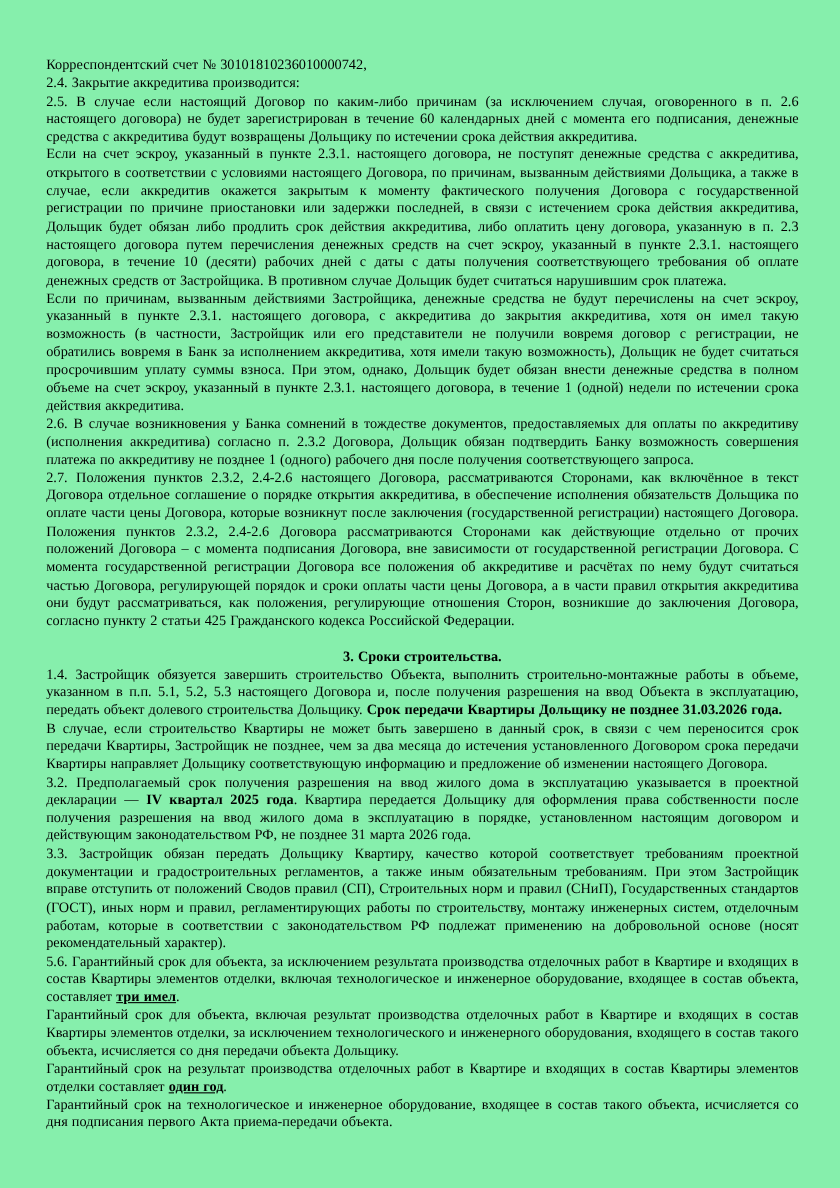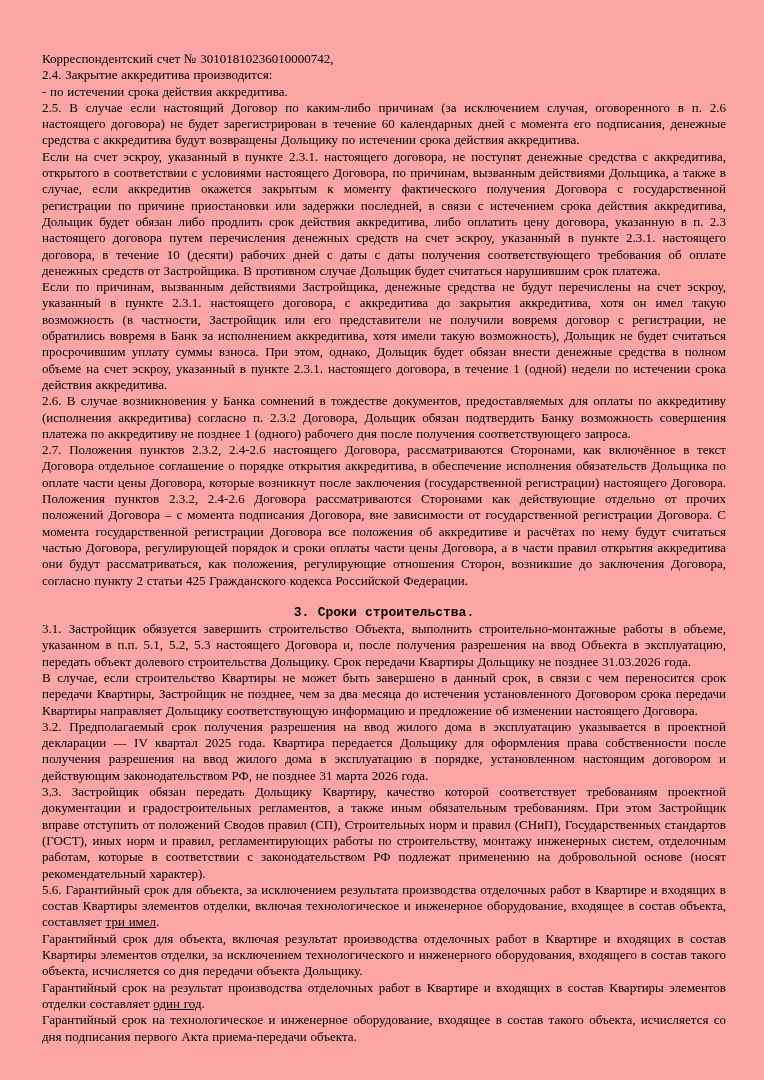--- a/index.html
+++ b/index.html
@@ -5,58 +5,56 @@
   html, body {
     margin: 0;
     padding: 0;
     background: #e8e8e8;
   }
   .page {
     position: relative;
     width: 764px;
     height: 1080px;
     margin: 0 auto;
-    background: #fca5a5;
+    background: #86efac;
     box-sizing: border-box;
     padding: 51px 38px 31px 42px;
     overflow: hidden;
     font-family: "Liberation Serif", "DejaVu Serif", serif;
     color: #000000;
   }
   .doc-body p.para {
     margin: 0;
     font-size: 13px;
     line-height: 16.3px;
     text-align: justify;
     word-spacing: 0.5px;
   }
   .doc-body p.heading {
     text-align: center;
     font-weight: bold;
     margin-top: 16px;
-    font-family: Liberation Mono, monospace;
   }
-  .doc-body span.b { font-weight: normal; }
+  .doc-body span.b { font-weight: bold; }
   .doc-body span.u { text-decoration: underline; }
 </style>
 </head>
 <body>
 
 <div class="page">
   <div class="doc-body">
       <p class="para"><span>Корреспондентский счет № 30101810236010000742,</span></p>
       <p class="para"><span>2.4. Закрытие аккредитива производится:</span></p>
-      <p class="para"><span>- по истечении срока действия аккредитива.</span></p>
       <p class="para"><span>2.5. В случае если настоящий Договор по каким-либо причинам (за исключением случая, оговоренного в п. 2.6 настоящего договора) не будет зарегистрирован в течение 60 календарных дней с момента его подписания, денежные средства с аккредитива будут возвращены Дольщику по истечении срока действия аккредитива.</span></p>
       <p class="para"><span>Если на счет эскроу, указанный в пункте 2.3.1. настоящего договора, не поступят денежные средства с аккредитива, открытого в соответствии с условиями настоящего Договора, по причинам, вызванным действиями Дольщика, а также в случае, если аккредитив окажется закрытым к моменту фактического получения Договора с государственной регистрации по причине приостановки или задержки последней, в связи с истечением срока действия аккредитива, Дольщик будет обязан либо продлить срок действия аккредитива, либо оплатить цену договора, указанную в п. 2.3 настоящего договора путем перечисления денежных средств на счет эскроу, указанный в пункте 2.3.1. настоящего договора, в течение 10 (десяти) рабочих дней с даты с даты получения соответствующего требования об оплате денежных средств от Застройщика. В противном случае Дольщик будет считаться нарушившим срок платежа.</span></p>
       <p class="para"><span>Если по причинам, вызванным действиями Застройщика, денежные средства не будут перечислены на счет эскроу, указанный в пункте 2.3.1. настоящего договора, с аккредитива до закрытия аккредитива, хотя он имел такую возможность (в частности, Застройщик или его представители не получили вовремя договор с регистрации, не обратились вовремя в Банк за исполнением аккредитива, хотя имели такую возможность), Дольщик не будет считаться просрочившим уплату суммы взноса. При этом, однако, Дольщик будет обязан внести денежные средства в полном объеме на счет эскроу, указанный в пункте 2.3.1. настоящего договора, в течение 1 (одной) недели по истечении срока действия аккредитива.</span></p>
       <p class="para"><span>2.6. В случае возникновения у Банка сомнений в тождестве документов, предоставляемых для оплаты по аккредитиву (исполнения аккредитива) согласно п. 2.3.2 Договора, Дольщик обязан подтвердить Банку возможность совершения платежа по аккредитиву не позднее 1 (одного) рабочего дня после получения соответствующего запроса.</span></p>
       <p class="para"><span>2.7. Положения пунктов 2.3.2, 2.4-2.6 настоящего Договора, рассматриваются Сторонами, как включённое в текст Договора отдельное соглашение о порядке открытия аккредитива, в обеспечение исполнения обязательств Дольщика по оплате части цены Договора, которые возникнут после заключения (государственной регистрации) настоящего Договора. Положения пунктов 2.3.2, 2.4-2.6 Договора рассматриваются Сторонами как действующие отдельно от прочих положений Договора – с момента подписания Договора, вне зависимости от государственной регистрации Договора. С момента государственной регистрации Договора все положения об аккредитиве и расчётах по нему будут считаться частью Договора, регулирующей порядок и сроки оплаты части цены Договора, а в части правил открытия аккредитива они будут рассматриваться, как положения, регулирующие отношения Сторон, возникшие до заключения Договора, согласно пункту 2 статьи 425 Гражданского кодекса Российской Федерации.</span></p>
       <p class="para heading"><span>3. Сроки строительства.</span></p>
-      <p class="para"><span>3.1. Застройщик обязуется завершить строительство Объекта, выполнить строительно-монтажные работы в объеме, указанном в п.п. 5.1, 5.2, 5.3 настоящего Договора и, после получения разрешения на ввод Объекта в эксплуатацию, передать объект долевого строительства Дольщику. </span><span class="b">Срок передачи Квартиры Дольщику не позднее 31.03.2026 года.</span></p>
+      <p class="para"><span>1.4. Застройщик обязуется завершить строительство Объекта, выполнить строительно-монтажные работы в объеме, указанном в п.п. 5.1, 5.2, 5.3 настоящего Договора и, после получения разрешения на ввод Объекта в эксплуатацию, передать объект долевого строительства Дольщику. </span><span class="b">Срок передачи Квартиры Дольщику не позднее 31.03.2026 года.</span></p>
       <p class="para"><span>В случае, если строительство Квартиры не может быть завершено в данный срок, в связи с чем переносится срок передачи Квартиры, Застройщик не позднее, чем за два месяца до истечения установленного Договором срока передачи Квартиры направляет Дольщику соответствующую информацию и предложение об изменении настоящего Договора.</span></p>
       <p class="para"><span>3.2. Предполагаемый срок получения разрешения на ввод жилого дома в эксплуатацию указывается в проектной декларации — </span><span class="b">IV квартал 2025 года</span><span>. Квартира передается Дольщику для оформления права собственности после получения разрешения на ввод жилого дома в эксплуатацию в порядке, установленном настоящим договором и действующим законодательством РФ, не позднее 31 марта 2026 года.</span></p>
       <p class="para"><span>3.3. Застройщик обязан передать Дольщику Квартиру, качество которой соответствует требованиям проектной документации и градостроительных регламентов, а также иным обязательным требованиям. При этом Застройщик вправе отступить от положений Сводов правил (СП), Строительных норм и правил (СНиП), Государственных стандартов (ГОСТ), иных норм и правил, регламентирующих работы по строительству, монтажу инженерных систем, отделочным работам, которые в соответствии с законодательством РФ подлежат применению на добровольной основе (носят рекомендательный характер).</span></p>
       <p class="para"><span>5.6. Гарантийный срок для объекта, за исключением результата производства отделочных работ в Квартире и входящих в состав Квартиры элементов отделки, включая технологическое и инженерное оборудование, входящее в состав объекта, составляет </span><span class="b u">три имел</span><span>.</span></p>
       <p class="para"><span>Гарантийный срок для объекта, включая результат производства отделочных работ в Квартире и входящих в состав Квартиры элементов отделки, за исключением технологического и инженерного оборудования, входящего в состав такого объекта, исчисляется со дня передачи объекта Дольщику.</span></p>
       <p class="para"><span>Гарантийный срок на результат производства отделочных работ в Квартире и входящих в состав Квартиры элементов отделки составляет </span><span class="b u">один год</span><span>.</span></p>
       <p class="para"><span>Гарантийный срок на технологическое и инженерное оборудование, входящее в состав такого объекта, исчисляется со дня подписания первого Акта приема-передачи объекта.</span></p>
     </div>
 
 </div>

